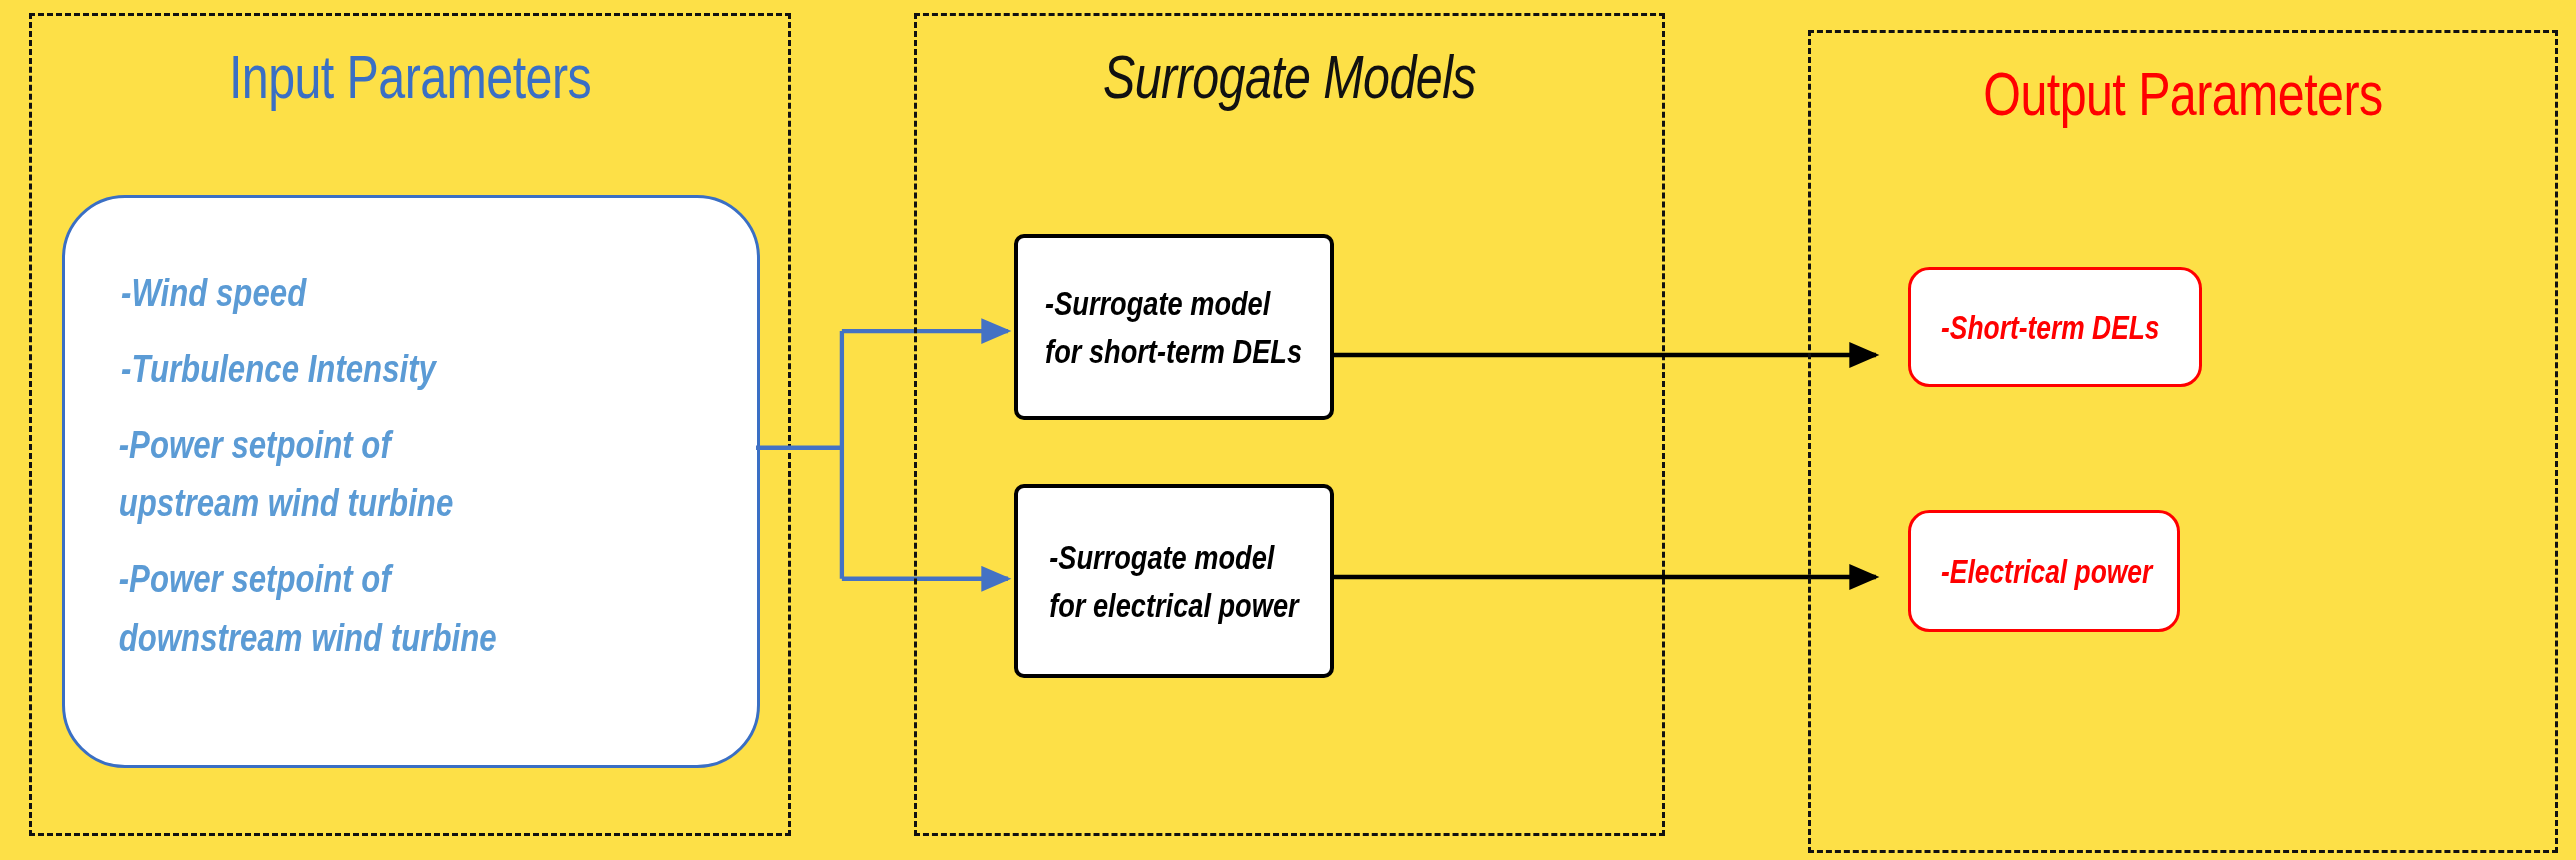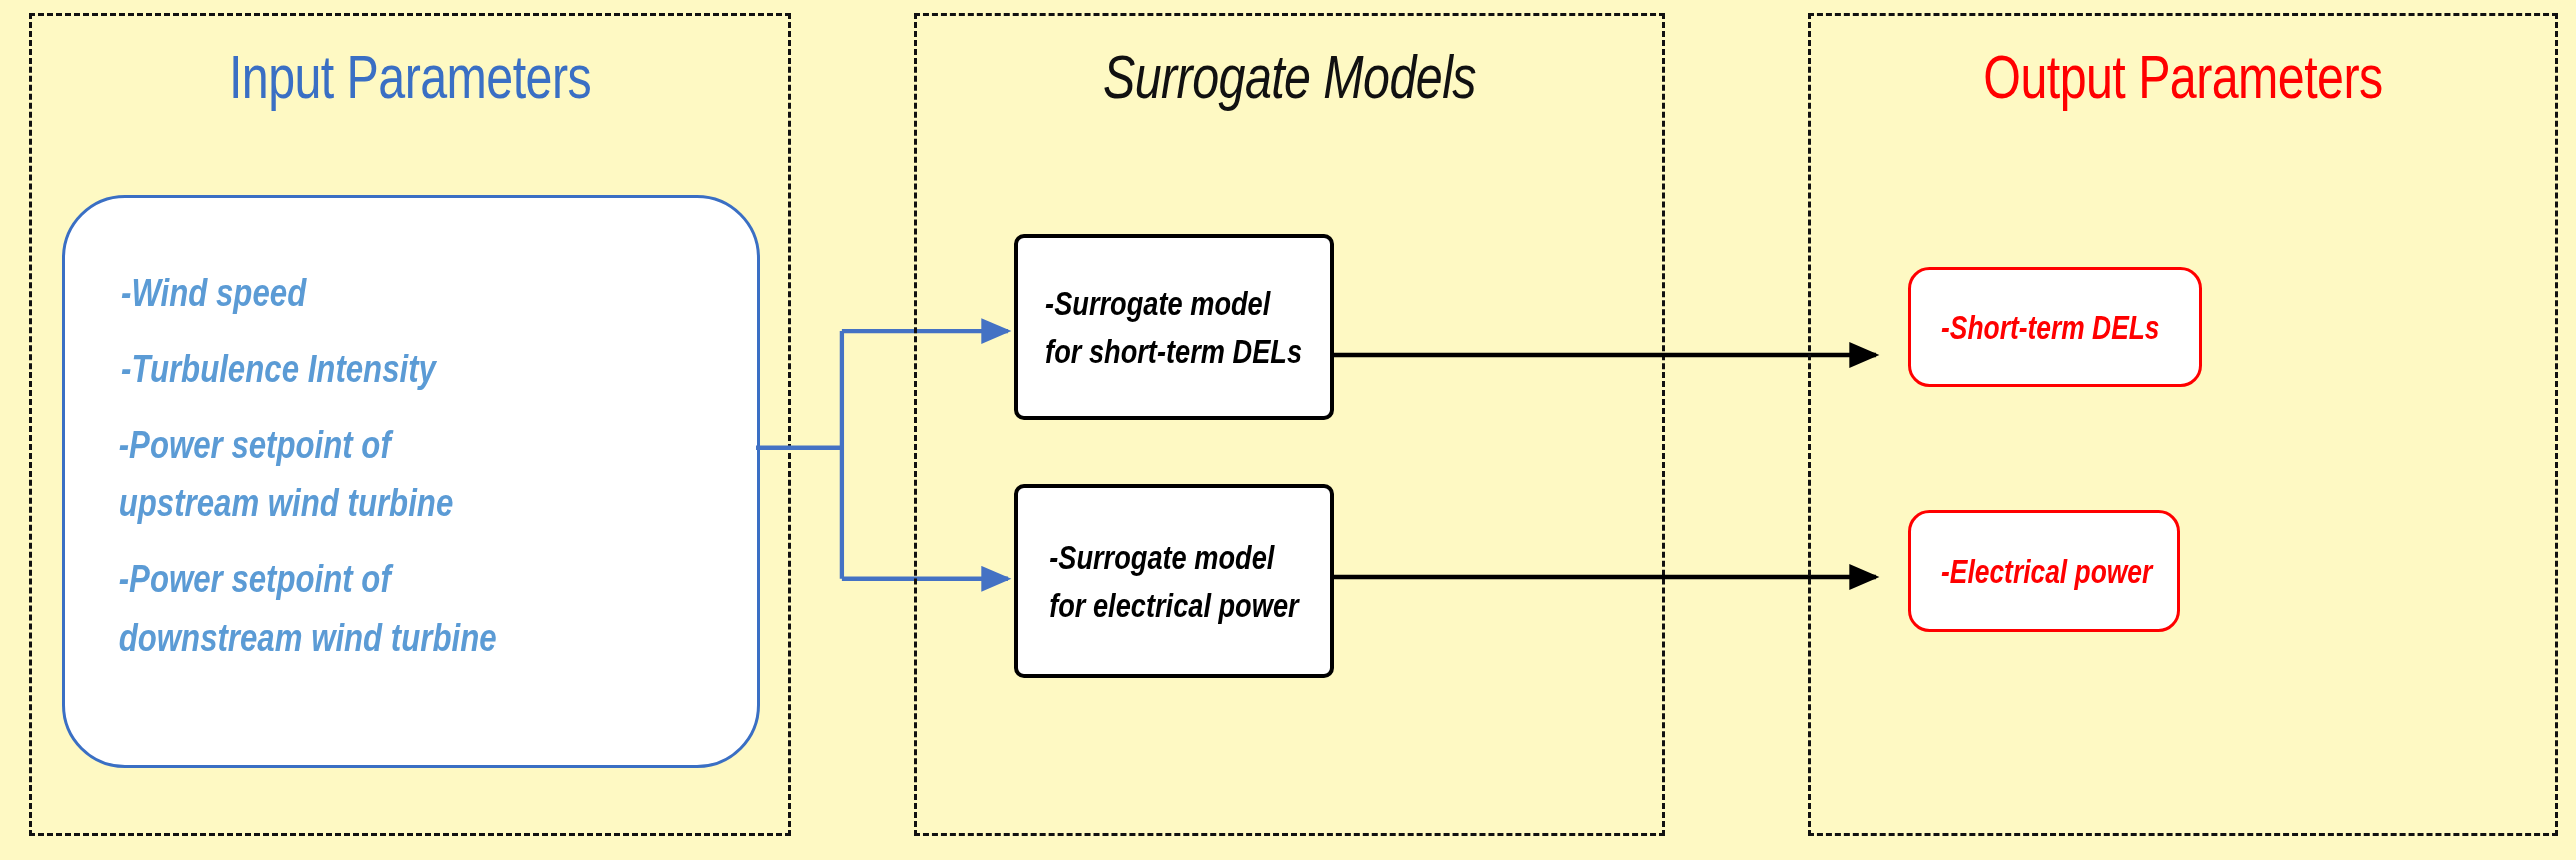--- a/index.html
+++ b/index.html
@@ -4,34 +4,34 @@
 <style>
   html,body{margin:0;padding:0;background:#ffffff;}
   body{
     font-family:"Liberation Sans","DejaVu Sans",sans-serif;
     -webkit-font-smoothing:antialiased;
   }
   #stage{
     position:relative;
     width:2576px;
     height:861px;
-    background:#fef9c3;
+    background:#fde047;
     overflow:hidden;
   }
 
   
   .panel{
     position:absolute;
     border:3.6px dashed #111111;
     box-sizing:border-box;
     background:transparent;
   }
   #panel-input  {left:29px;  top:13px; width:762px; height:823px;}
   #panel-models {left:914px;top:13px; width:751px; height:823px;font-style:italic;}
-  #panel-output {left:1808px;top:13px; width:750px; height:823px;}
+  #panel-output {left:1808px;top:30px; width:750px; height:823px;}
 
   
   .panel-title{
     position:absolute;
     font-family:"Liberation Sans","DejaVu Sans",sans-serif;
     font-weight:400;
     font-size:62px;
     line-height:1;
     letter-spacing:-0.7px;
     white-space:nowrap;

